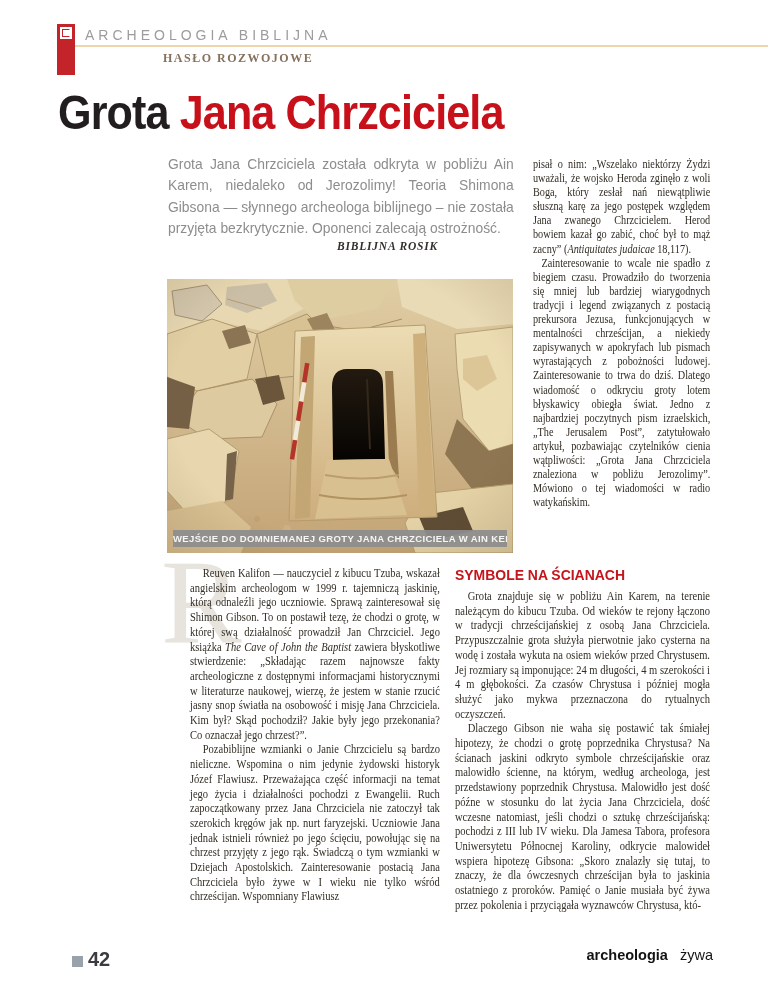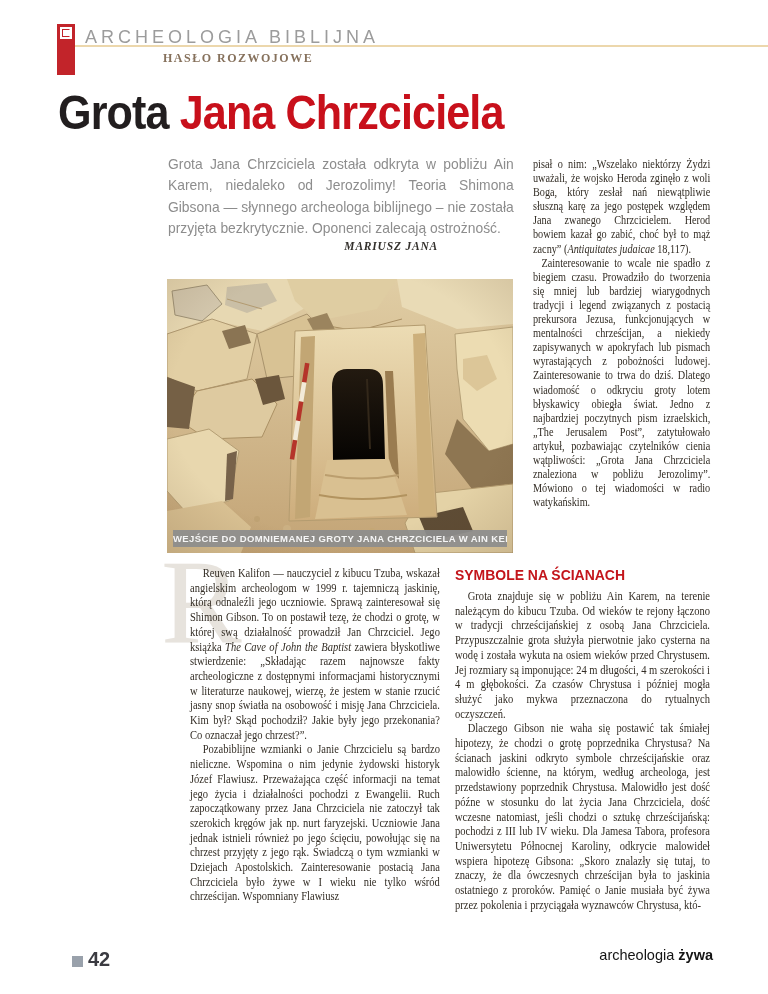--- a/index.html
+++ b/index.html
@@ -6,21 +6,21 @@
   .page{
     position:relative; width:768px; height:994px; background:#ffffff;
     font-family:"Liberation Serif", serif; overflow:hidden;
   }
   
   .red-bar{position:absolute; left:57px; top:24px; width:18px; height:51px; background:#c2242a;}
   .logo{position:absolute; left:3px; top:3px; width:12px; height:12px; background:#ffffff;}
   .logo::after{content:""; position:absolute; left:2px; top:2px; width:6px; height:6px;
     border:1.5px solid #c2242a; border-right-color:#ffffff;}
   .kicker{position:absolute; left:85px; top:27px; font-family:"Liberation Sans",sans-serif;
-    font-size:18px; letter-spacing:4px; color:#9c9c9c;}
+    font-size:14px; letter-spacing:4px; color:#9c9c9c;}
   .rule{position:absolute; left:75px; top:45px; width:693px; height:2px; background:#ecd7ac;}
   .kicker-sub{position:absolute; left:163px; top:51px; font-family:"Liberation Serif",serif;
     font-weight:bold; font-size:12px; letter-spacing:1.5px; color:#86715c;}
   
   .title{position:absolute; left:58px; top:88px; margin:0; font-family:"Liberation Sans",sans-serif;
     font-weight:bold; font-size:49px; line-height:1; letter-spacing:-1px; white-space:nowrap;
     transform:scaleX(.88); transform-origin:left top;}
   .t-black{color:#221e1f;} .t-red{color:#c8101b;}
   
   .lead{position:absolute; left:168px; top:154px; width:364px; margin:0;
@@ -53,38 +53,38 @@
   .sec-head{position:absolute; left:455px; top:566px; margin:0;
     font-family:"Liberation Sans",sans-serif; font-weight:bold; font-size:15px;
     color:#c3151b; white-space:nowrap; transform:scaleX(.93); transform-origin:left top;}
   
   .pg{position:absolute; left:72px; top:948px; font-family:"Liberation Sans",sans-serif;
     font-weight:bold; font-size:20px; color:#3b3b41;}
   .pg-sq{display:inline-block; width:11px; height:11px; background:#99a1ab; margin-right:5px;
     position:relative; top:1px;}
   .mag{position:absolute; right:55px; top:947px; font-family:"Liberation Sans",sans-serif;
     font-size:14.5px; color:#141414;}
-  .mag b{font-weight:normal;} .mag .lt{font-weight:bold;}
+  .mag b{font-weight:bold;} .mag .lt{font-weight:normal;margin-left:8px;}
 </style>
 </head>
 <body>
 
 <div class="page">
 
   <div class="red-bar">
     <div class="logo"></div>
   </div>
   <div class="kicker">ARCHEOLOGIA BIBLIJNA</div>
   <div class="rule"></div>
   <div class="kicker-sub">HASŁO ROZWOJOWE</div>
 
   <h1 class="title"><span class="t-black">Grota </span><span class="t-red">Jana Chrzciciela</span></h1>
 
   <p class="lead">Grota Jana Chrzciciela została odkryta w pobliżu Ain Karem, niedaleko od Jerozolimy! Teoria Shimona Gibsona — słynnego archeologa biblijnego – nie została przyjęta bezkrytycznie. Oponenci zalecają ostrożność.</p>
-  <div class="byline">MARIUSZ JANA</div>
+  <div class="byline">BIBLIJNA ROSIK</div>
 
   <figure class="photo">
     <svg width="346" height="274" viewBox="0 0 346 274" role="img">
       <defs>
         <linearGradient id="bg" x1="0" y1="0" x2="0" y2="1">
           <stop offset="0" stop-color="#e0cda4"></stop>
             <stop offset="1" stop-color="#c3a476"></stop>
         </linearGradient>
         <linearGradient id="wall" x1="0" y1="0" x2="0" y2="1">
           <stop offset="0" stop-color="#ecdcb4"></stop>

